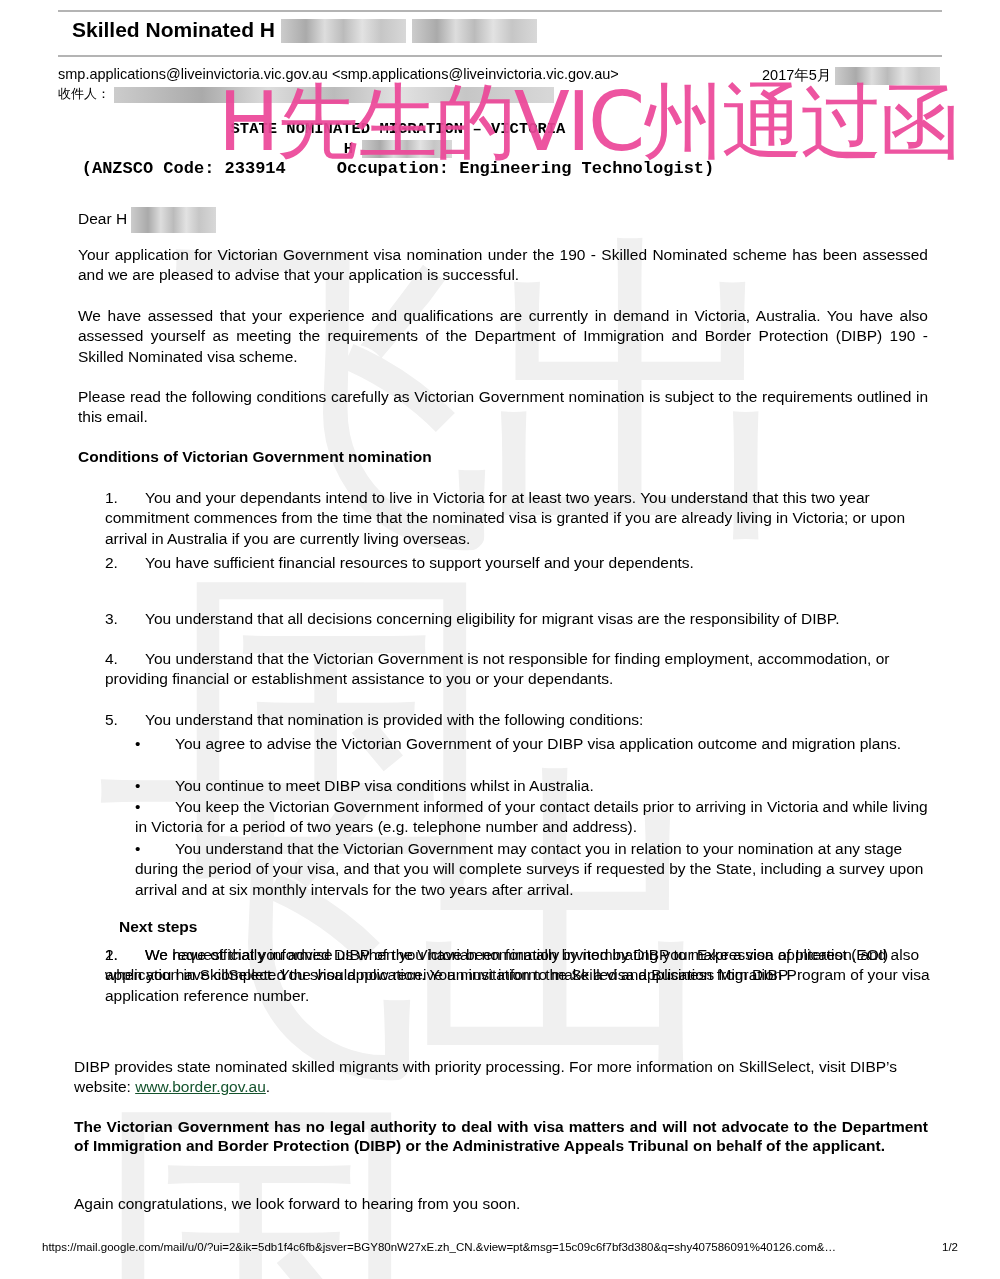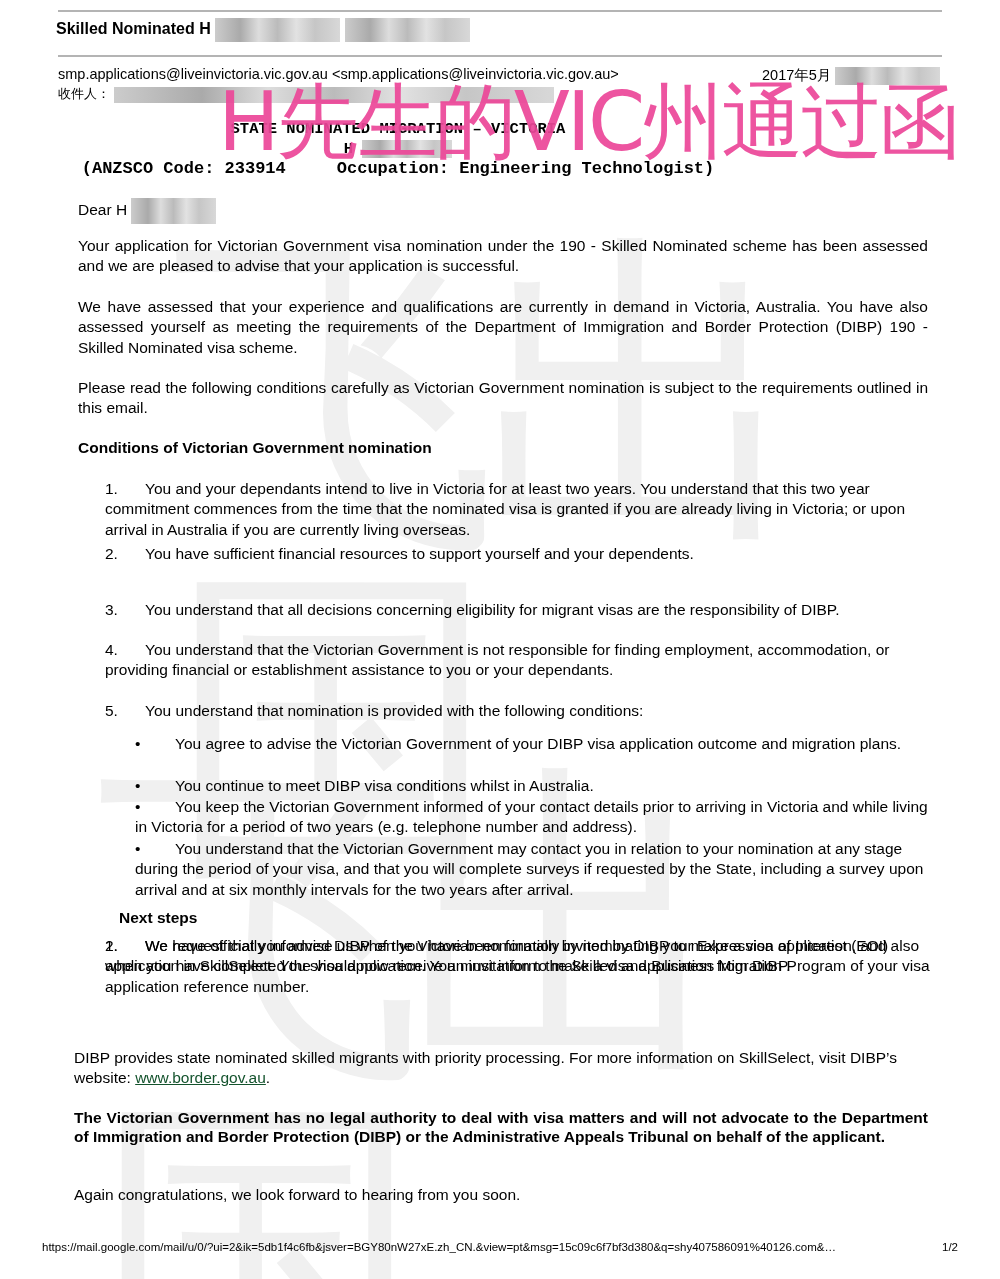--- a/index.html
+++ b/index.html
@@ -2,31 +2,31 @@
 <html><head>
   <meta charset="utf-8">
   <style>
     html, body { margin:0; padding:0; background:#ffffff; }
     body { width:1000px; height:1279px; position:relative; overflow:hidden; font-family:"Liberation Sans", sans-serif; color:#000; }
     .wm { position:absolute; color:#f0f0f0; font-family:"DejaVu Sans", sans-serif; font-weight:normal; z-index:0; pointer-events:none; line-height:1; }
     .wm1 { left:170px; top:230px; font-size:330px; letter-spacing:-20px; }
     .wm2 { left:95px; top:760px; font-size:330px; letter-spacing:-20px; }
     .content { position:absolute; left:0; top:0; width:1000px; z-index:1; }
     .rule { position:absolute; left:58px; width:884px; height:2px; background:#b4b4b4; }
-    .subject { position:absolute; left:56px; top:18px; font-size:16px; font-weight:bold; }
+    .subject { position:absolute; left:72px; top:18px; font-size:21px; font-weight:bold; }
     .blur { display:inline-block; vertical-align:middle; height:24px; background:linear-gradient(90deg,#ccc,#aaa 20%,#ddd 35%,#bbb 50%,#e2e2e2 65%,#c6c6c6 80%,#d8d8d8); }
     .from { position:absolute; left:58px; top:66px; font-size:14.5px; white-space:nowrap; }
     .date { position:absolute; left:762px; top:66px; font-size:14.5px; }
     .to { position:absolute; left:58px; top:85px; font-size:13px; }
     .stamp { position:absolute; left:218px; top:68px; font-size:82px; color:#ec4899; z-index:5; font-family:"DejaVu Sans", sans-serif; letter-spacing:-3px; opacity:0.93; white-space:nowrap; }
     .center { position:absolute; left:0; width:796px; text-align:center; font-weight:bold;font-family:Liberation Mono, monospace; }
     .t1 { top:120px; font-size:15.5px; }
     .t2 { top:140px; font-size:15.5px; }
     .t3 { top:159px; font-size:17px; }
-    .body { position:absolute; left:78px; width:850px; font-size:15.5px; line-height:20.3px; text-align:justify; }
+    .body { position:absolute; left:78px; width:850px; font-size:15.5px; line-height:20.3px; text-align:justify;margin-top:9px; }
     .ind { left:105px; width:825px; text-align:left; }
     .num { display:inline-block; width:40px; }
     .bul { position:absolute; left:135px; width:800px; font-size:15.5px; line-height:20.3px;margin-top:12px; }
     .bul .dot { display:inline-block; width:40px; }
     a.link { color:#14532d; text-decoration:underline; }
     .footer { position:absolute; top:1241px; font-size:11.5px; color:#000; }
     b { font-weight:normal; }
   </style>
 </head>
 <body>

